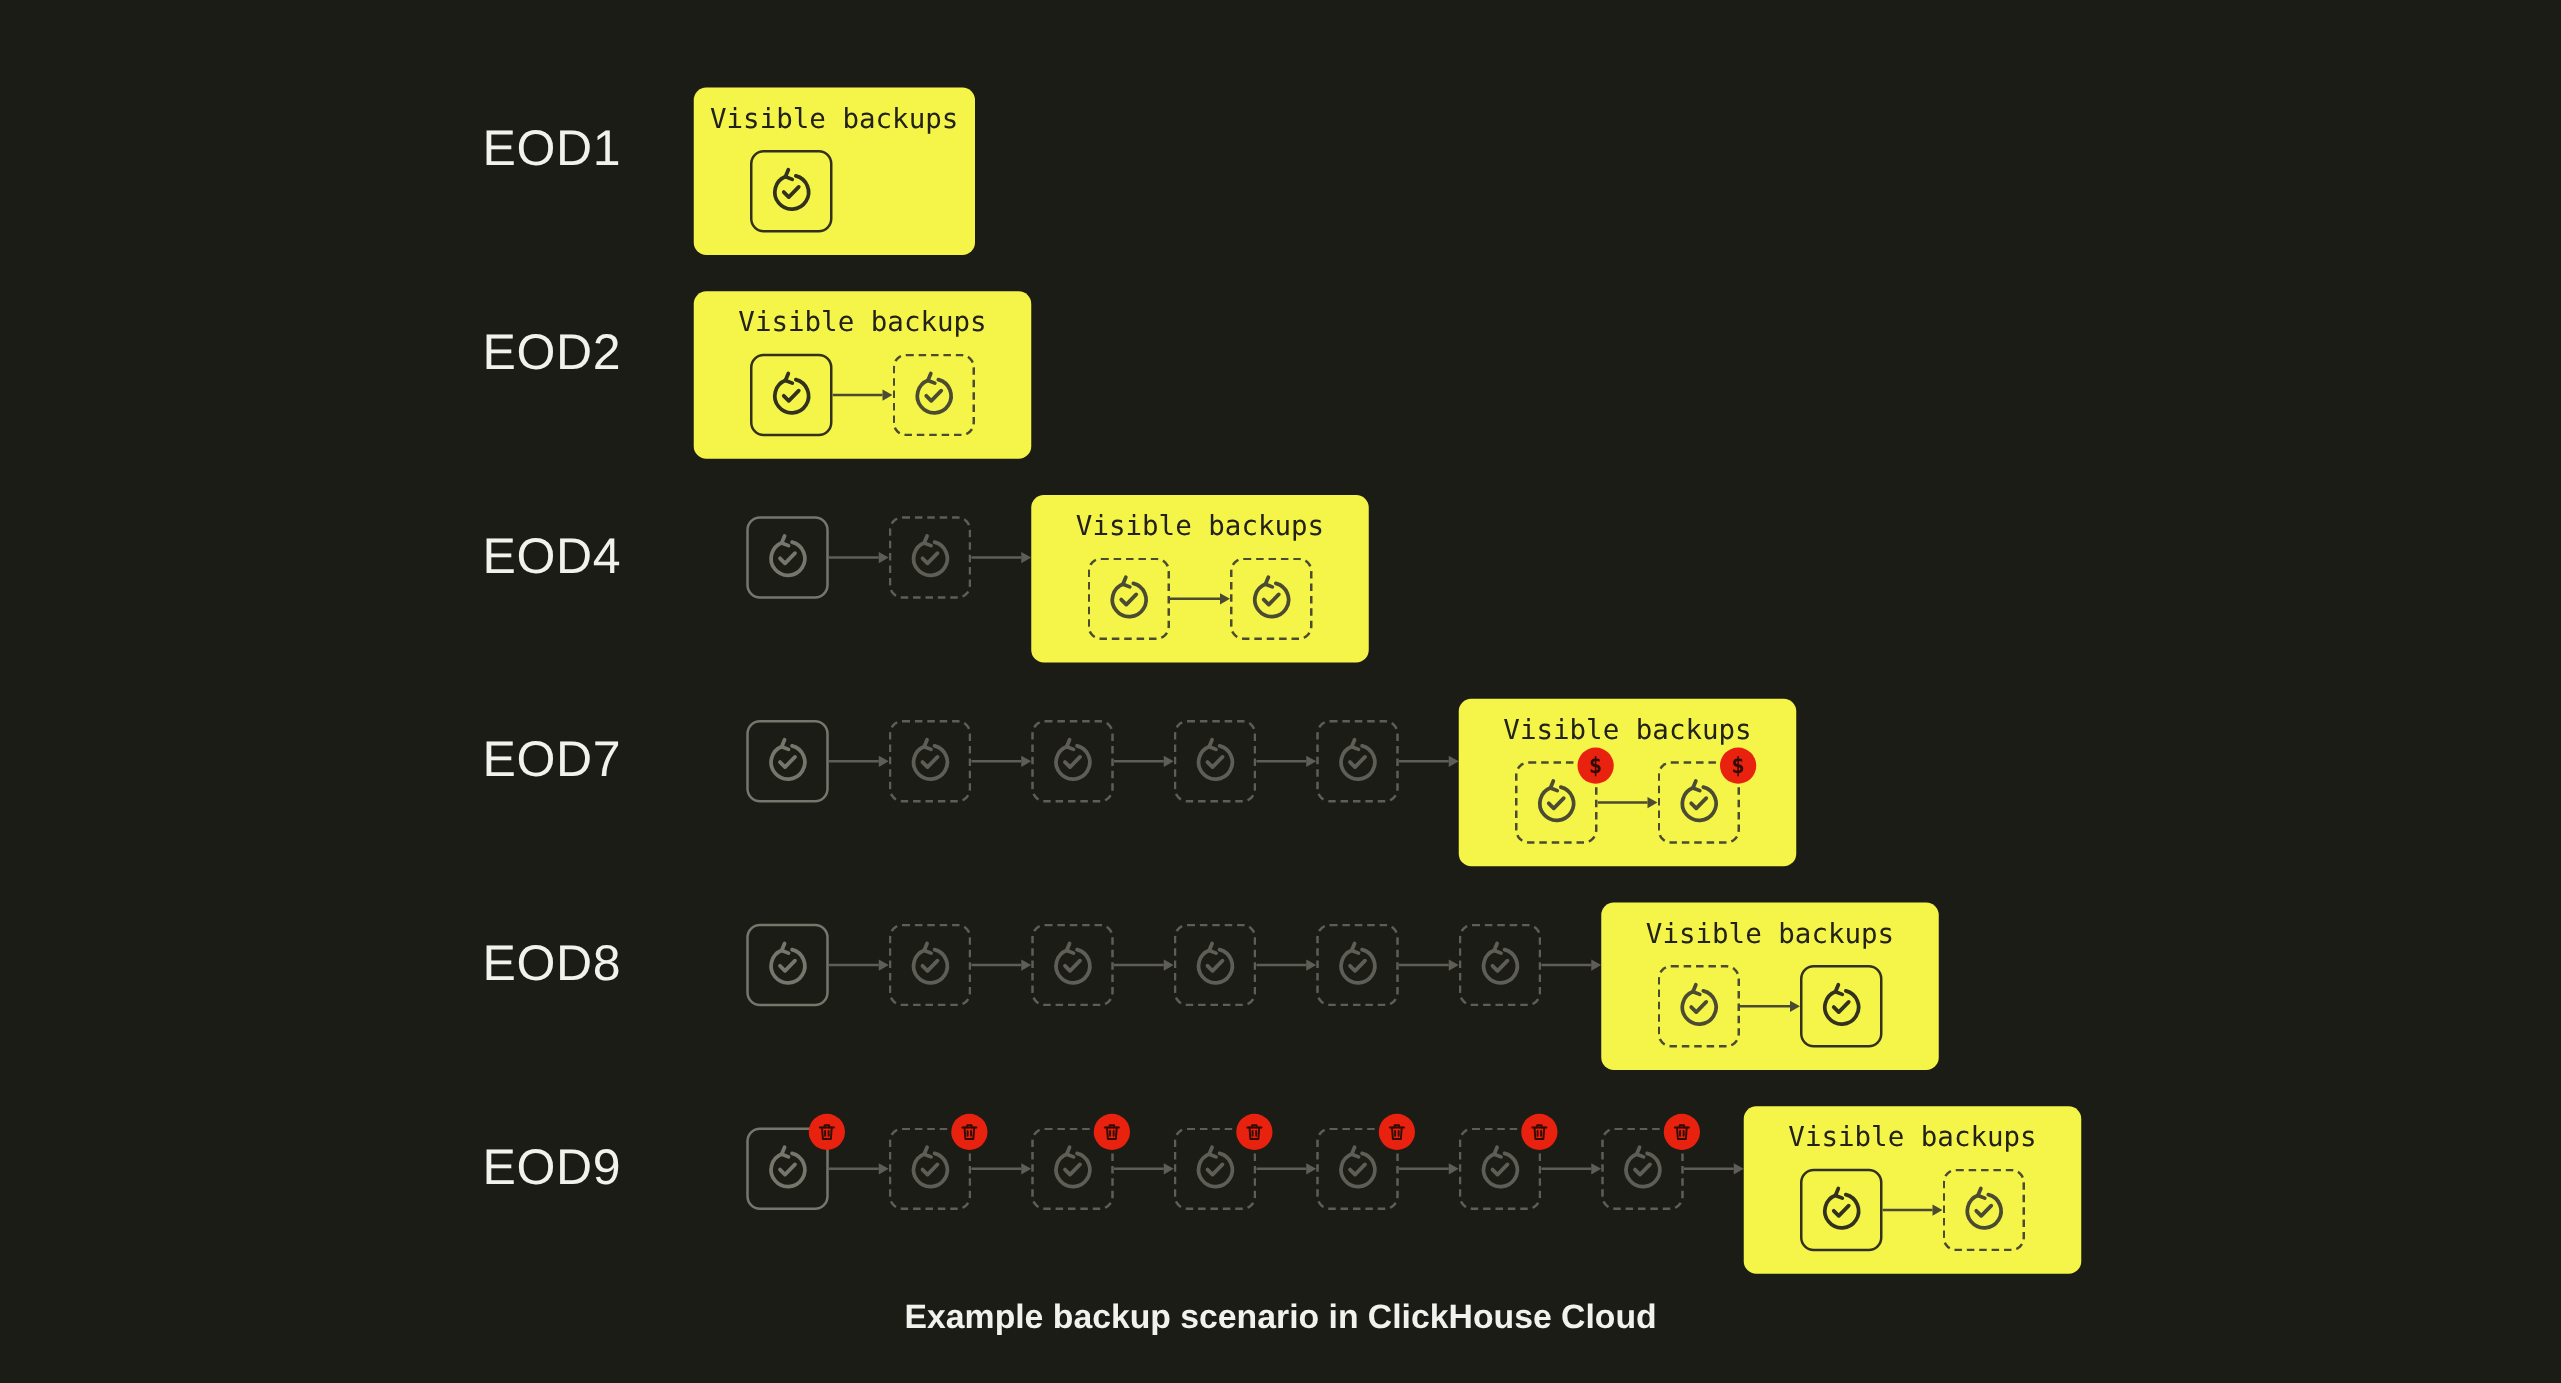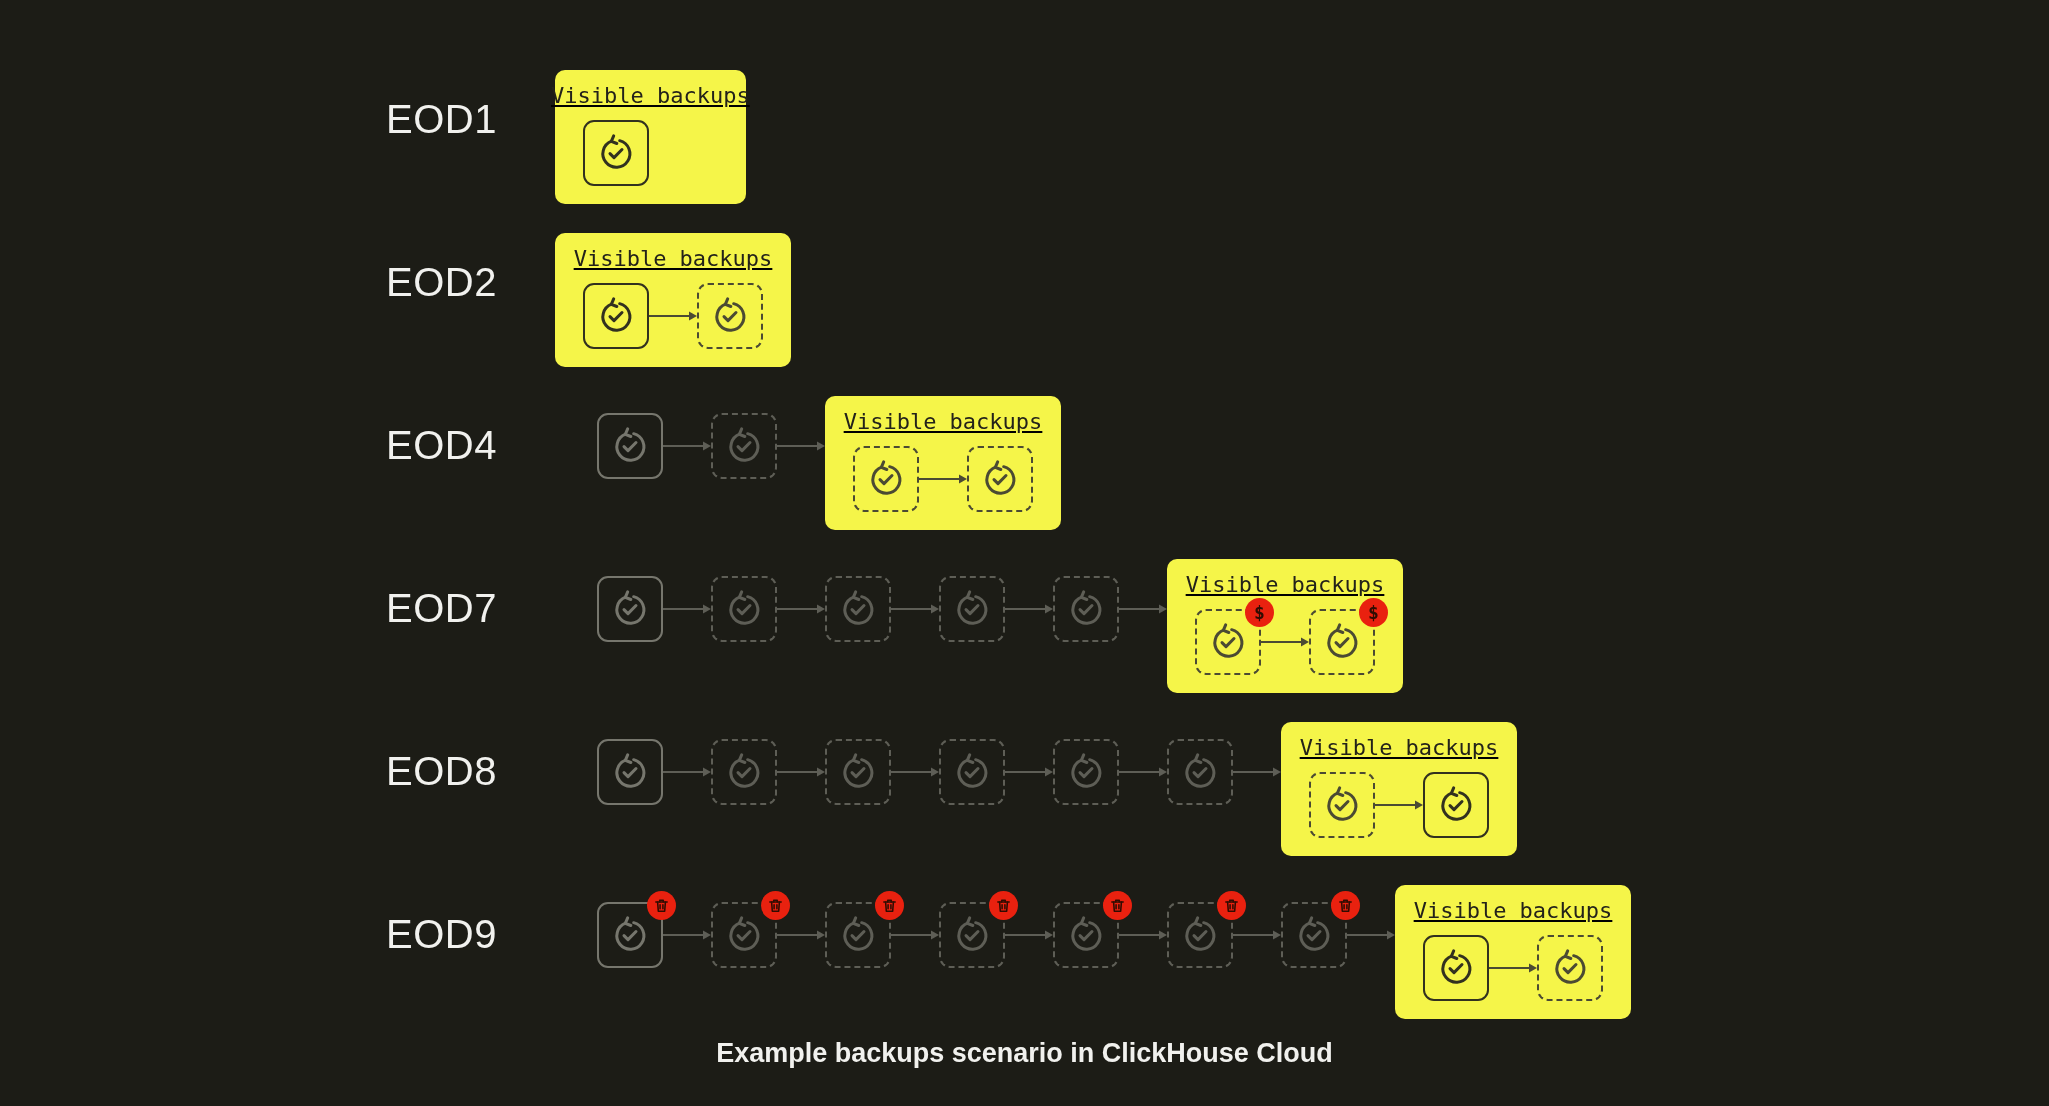--- a/index.html
+++ b/index.html
@@ -18,22 +18,22 @@
   .bicon.inside.solid   { color:var(--inside-stroke-solid,#32311f); }
   .bicon.inside.dashed  { color:var(--inside-stroke-dashed,#4b4a33); border-style:dashed; }
   .arrow { flex:none; display:flex; align-items:center; }
   .arrow.outside { color:var(--outside-stroke-dashed,#5e5e56); }
   .arrow.inside  { color:var(--inside-stroke-dashed,#4b4a33); }
   .badge { position:absolute; top:-13px; right:-15px; width:29px; height:29px; border-radius:50%;
            background:var(--badge-red,#e9210f); color:var(--badge-glyph,#300c02);
            display:flex; align-items:center; justify-content:center; font-weight:700; font-size:18px;
            font-family:"DejaVu Sans Mono",monospace; }
   .badge svg { display:block; }
-  .vbox { background:var(--box-yellow,#f5f549); border-radius:10px; padding:13px 28px 18px;
-          transform:translateY(17px); flex:none;text-decoration:underline; }
+  .vbox { background:var(--box-yellow,#f5f549); border-radius:10px; padding:13px 45px 18px;
+          transform:translateY(17px); flex:none; }
   .vbox-title { font-family:"DejaVu Sans Mono",monospace; font-size:22px; color:var(--box-text,#23221a);
                 text-align:center; white-space:nowrap; margin:0 -32px 12px; }
   .box-icons { display:flex; align-items:center; }
   #caption { margin-top:22px; text-align:center; color:var(--label-text,#f1f1ee);
              font-size:27px; font-weight:700; }
 </style>
 </head>
 <body>
 
 <div id="rows">
@@ -516,13 +516,13 @@
                 <path d="M9.3 4.9 A 8.1 8.1 0 1 0 14.2 4.6"></path>
                 <path d="M10.6 1.7 L9.2 5.0 L12.5 6.3"></path>
                 <path d="M8.4 12.4 l2.4 2.4 L15.6 9.9"></path>
               </svg>
             </div>
           </div>
         </div>
       </div>
     </div>
   </div>
-<div id="caption">Example backups scenario in ClickHouse Cloud</div>
+<div id="caption">Example backup scenario in ClickHouse Cloud</div>
 
 </body></html>

